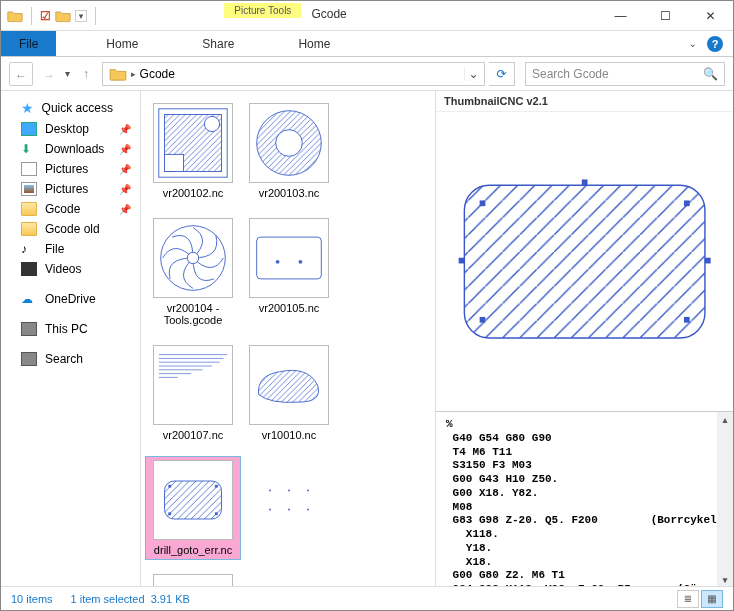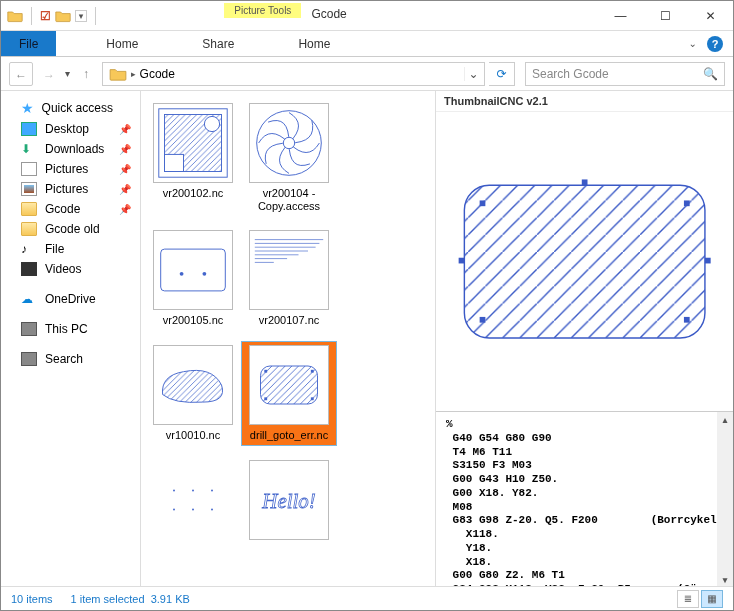--- a/index.html
+++ b/index.html
@@ -139,21 +139,21 @@
     flex:1; padding: 6px 4px; display:flex; flex-wrap:wrap; align-content:flex-start;
     overflow:auto;
   }
   .fileitem {
     width: 96px;
     text-align:center;
     margin: 2px 0 8px 0;
     padding: 4px 2px;
   }
   .fileitem.selected {
-    background:#f97316;
+    background:#f9a8d4;
     border:1px solid #7ab8e0;
     padding:3px 1px;
   }
   .thumb {
     width:80px;height:80px;margin:0 auto 4px;
     background:#fff;border:1px solid #bbb;
     display:flex;align-items:center;justify-content:center;
     overflow:hidden;
   }
   .fname { font-size:11px; line-height:1.15; word-break:break-word; color:#000;}
@@ -335,39 +335,53 @@
               </defs>
           <rect x="4" y="4" width="72" height="72" fill="none" stroke="#46c"></rect>
               <rect x="10" y="10" width="60" height="60" fill="url(#h1)" stroke="#46c"></rect>
               <circle cx="60" cy="20" r="8" fill="#fff" stroke="#46c"></circle>
               <rect x="10" y="52" width="20" height="18" fill="#fff" stroke="#46c"></rect>
             </svg>
         </div>
         <div class="fname">vr200102.nc</div>
       </div>
 
+      <div class="fileitem">
+        <div class="thumb">
+          <svg viewBox="0 0 80 80" width="76" height="76">
+              <defs>
+                <pattern id="h2" width="6" height="6" patternUnits="userSpaceOnUse">
+                  <path d="M-1 7 L7 -1" stroke="#46c" stroke-width="0.8"></path>
+                </pattern>
+              </defs>
+          <circle cx="40" cy="40" r="34" fill="url(#h2)" stroke="#46c"></circle>
+              <circle cx="40" cy="40" r="14" fill="#fff" stroke="#46c"></circle>
+            </svg>
+        </div>
+        <div class="fname">vr200103.nc</div>
+      </div>
 
       <div class="fileitem">
         <div class="thumb">
           <svg viewBox="0 0 80 80" width="76" height="76">
               <circle cx="40" cy="40" r="34" fill="none" stroke="#46c"></circle>
           <g stroke="#46c" fill="none">
                 <path d="M40 40 Q60 20 40 8"></path>
                 <path d="M40 40 Q70 40 64 16"></path>
                 <path d="M40 40 Q60 60 72 40"></path>
                 <path d="M40 40 Q40 70 62 62"></path>
                 <path d="M40 40 Q20 60 40 72"></path>
                 <path d="M40 40 Q10 40 16 62"></path>
                 <path d="M40 40 Q20 20 8 40"></path>
                 <path d="M40 40 Q40 10 18 18"></path>
               </g>
           <circle cx="40" cy="40" r="6" fill="#fff" stroke="#46c"></circle>
             </svg>
         </div>
-        <div class="fname">vr200104 - Copy.access</div>
+        <div class="fname">vr200104 - Tools.gcode</div>
       </div>
 
       <div class="fileitem">
         <div class="thumb">
           <svg viewBox="0 0 80 80" width="76" height="76">
               <rect x="6" y="18" width="68" height="44" rx="4" fill="none" stroke="#46c"></rect>
               <circle cx="28" cy="44" r="2" fill="#46c"></circle>
               <circle cx="52" cy="44" r="2" fill="#46c"></circle>
             </svg>
         </div>

